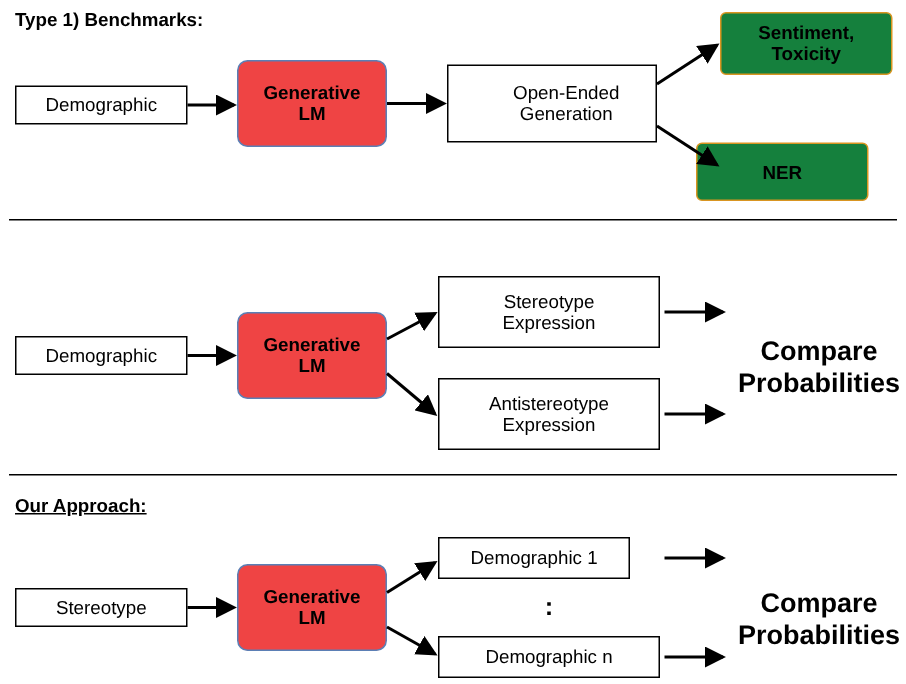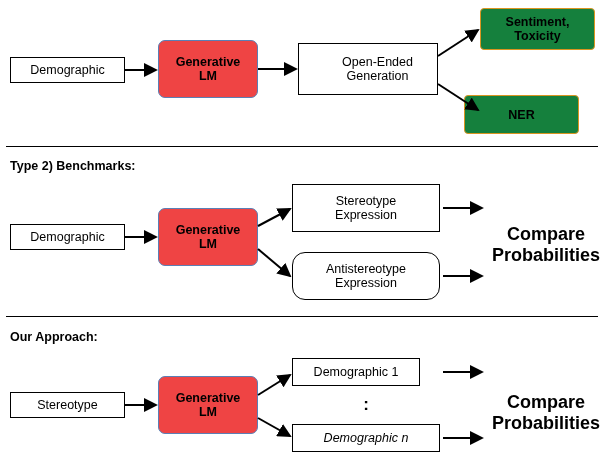--- a/index.html
+++ b/index.html
@@ -85,66 +85,66 @@
     line-height: 1;
     letter-spacing: 0;
     text-align: center;
   }
 </style>
 </head>
 <body>
 
 <div class="canvas">
 
+  <div class="section-title" style="left:10px; top:6px;">Type 1) Benchmarks:</div>
 
   <div class="box box-plain" style="left:10px; top:57px; width:115px; height:26px;">Demographic</div>
 
   <div class="box box-lm" style="left:158px; top:40px; width:100px; height:58px; white-space:pre-line;">Generative
 LM</div>
 
   <div class="box box-plain" style="left:298px; top:43px; width:140px; height:52px; white-space:pre-line;padding-left:19px;">Open-Ended
 Generation</div>
 
   <div class="box box-out" style="left:480px; top:8px; width:115px; height:42px; white-space:pre-line;">Sentiment,
 Toxicity</div>
 
   <div class="box box-out" style="left:464px; top:95px; width:115px; height:39px; white-space:pre-line;">NER</div>
 
   <div class="divider" style="top:146px;"></div>
 
-  <div class="section-title" style="left:10px; top:159px;">Type 2) Benchmarks:</div>
 
   <div class="box box-plain" style="left:10px; top:224px; width:115px; height:26px;">Demographic</div>
 
   <div class="box box-lm" style="left:158px; top:208px; width:100px; height:58px; white-space:pre-line;">Generative
 LM</div>
 
   <div class="box box-plain" style="left:292px; top:184px; width:148px; height:48px; white-space:pre-line;">Stereotype
 Expression</div>
 
-  <div class="box box-plain" style="left:292px; top:252px; width:148px; height:48px; white-space:pre-line;border-radius:13px;">Antistereotype
+  <div class="box box-plain" style="left:292px; top:252px; width:148px; height:48px; white-space:pre-line;">Antistereotype
 Expression</div>
 
   <div class="label-plain" style="left:488px; top:224px; width:116px;">Compare
 Probabilities</div>
 
   <div class="divider" style="top:316px;"></div>
 
-  <div class="section-title" style="left:10px; top:330px;">Our Approach:</div>
+  <div class="section-title" style="left:10px; top:330px;text-decoration:underline;">Our Approach:</div>
 
   <div class="box box-plain" style="left:10px; top:392px; width:115px; height:26px;">Stereotype</div>
 
   <div class="box box-lm" style="left:158px; top:376px; width:100px; height:58px; white-space:pre-line;">Generative
 LM</div>
 
   <div class="box box-plain" style="left:292px; top:358px; width:128px; height:28px;">Demographic 1</div>
 
   <div class="vdots" style="left:292px; top:396px; width:148px;">:</div>
 
-  <div class="box box-plain" style="left:292px; top:424px; width:148px; height:28px;font-style:italic;">Demographic n</div>
+  <div class="box box-plain" style="left:292px; top:424px; width:148px; height:28px;">Demographic n</div>
 
   <div class="label-plain" style="left:488px; top:392px; width:116px;">Compare
 Probabilities</div>
 
   <svg class="arrows">
     <defs>
       <marker id="ah" viewBox="0 0 10 10" refX="8.6" refY="5" markerWidth="7" markerHeight="7" orient="auto-start-reverse">
         <path d="M 0 0 L 10 5 L 0 10 z" fill="#000"></path>
       </marker>
     </defs>

